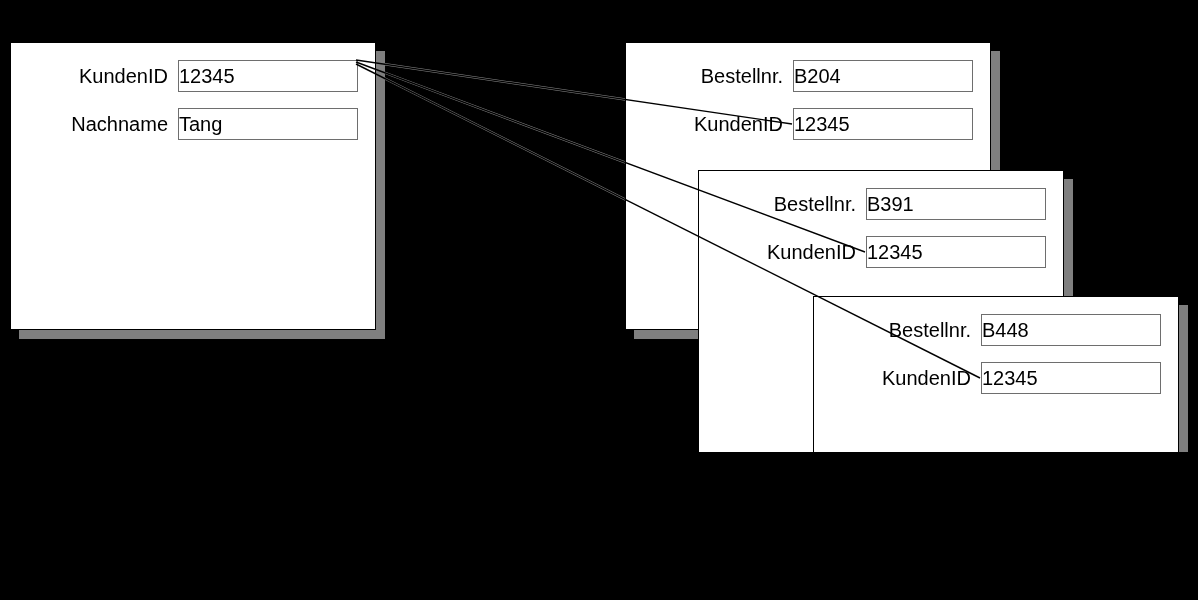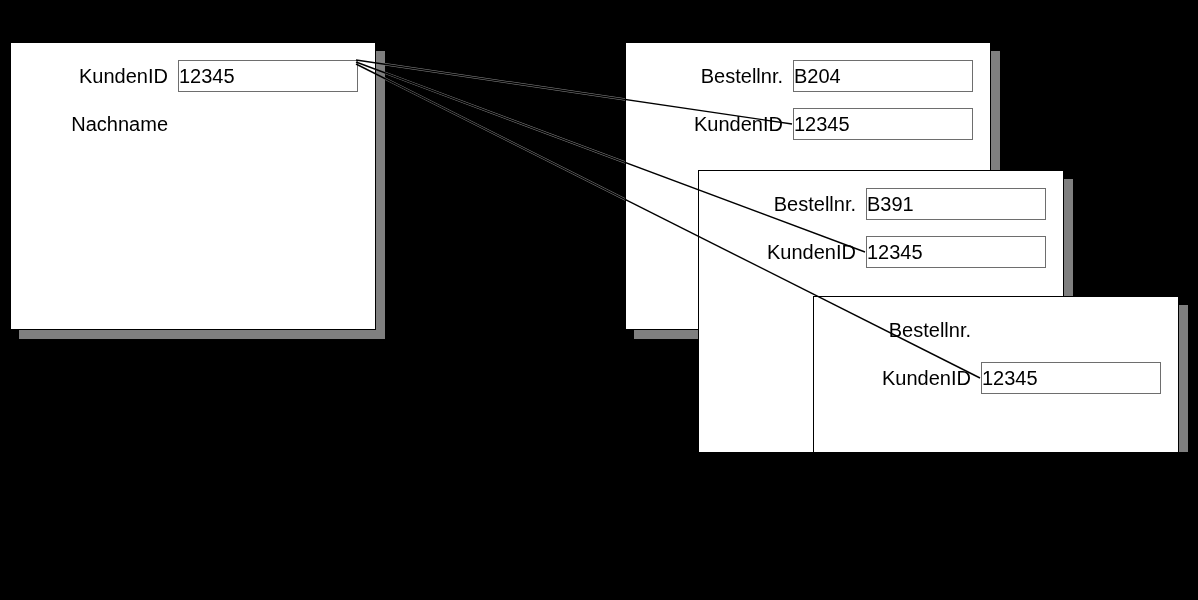--- a/index.html
+++ b/index.html
@@ -81,20 +81,21 @@
     <line x1="356" y1="64" x2="980" y2="378" stroke="#8c8c8c" stroke-width="2.4"></line>
   </svg>
 
   <div class="card customer">
     <div class="row r0">
       <div class="label">KundenID</div>
       <div class="valuebox">12345</div>
     </div>
     <div class="row r1">
       <div class="label">Nachname</div>
+      <div class="valuebox">Tang</div>
     </div>
   </div>
 
   <div class="card order1">
     <div class="row r0">
       <div class="label">Bestellnr.</div>
       <div class="valuebox">B204</div>
     </div>
     <div class="row r1">
       <div class="label">KundenID</div>
@@ -109,20 +110,21 @@
     </div>
     <div class="row r1">
       <div class="label">KundenID</div>
       <div class="valuebox">12345</div>
     </div>
   </div>
 
   <div class="card order3">
     <div class="row r0">
       <div class="label">Bestellnr.</div>
+      <div class="valuebox">B448</div>
     </div>
     <div class="row r1">
       <div class="label">KundenID</div>
       <div class="valuebox">12345</div>
     </div>
   </div>
 
   <svg class="lines over" width="1198" height="600" viewBox="0 0 1198 600">
     <line x1="356" y1="60" x2="792" y2="124" stroke="#000000" stroke-width="1.4"></line>
     <line x1="356" y1="62" x2="865" y2="252" stroke="#000000" stroke-width="1.4"></line>

